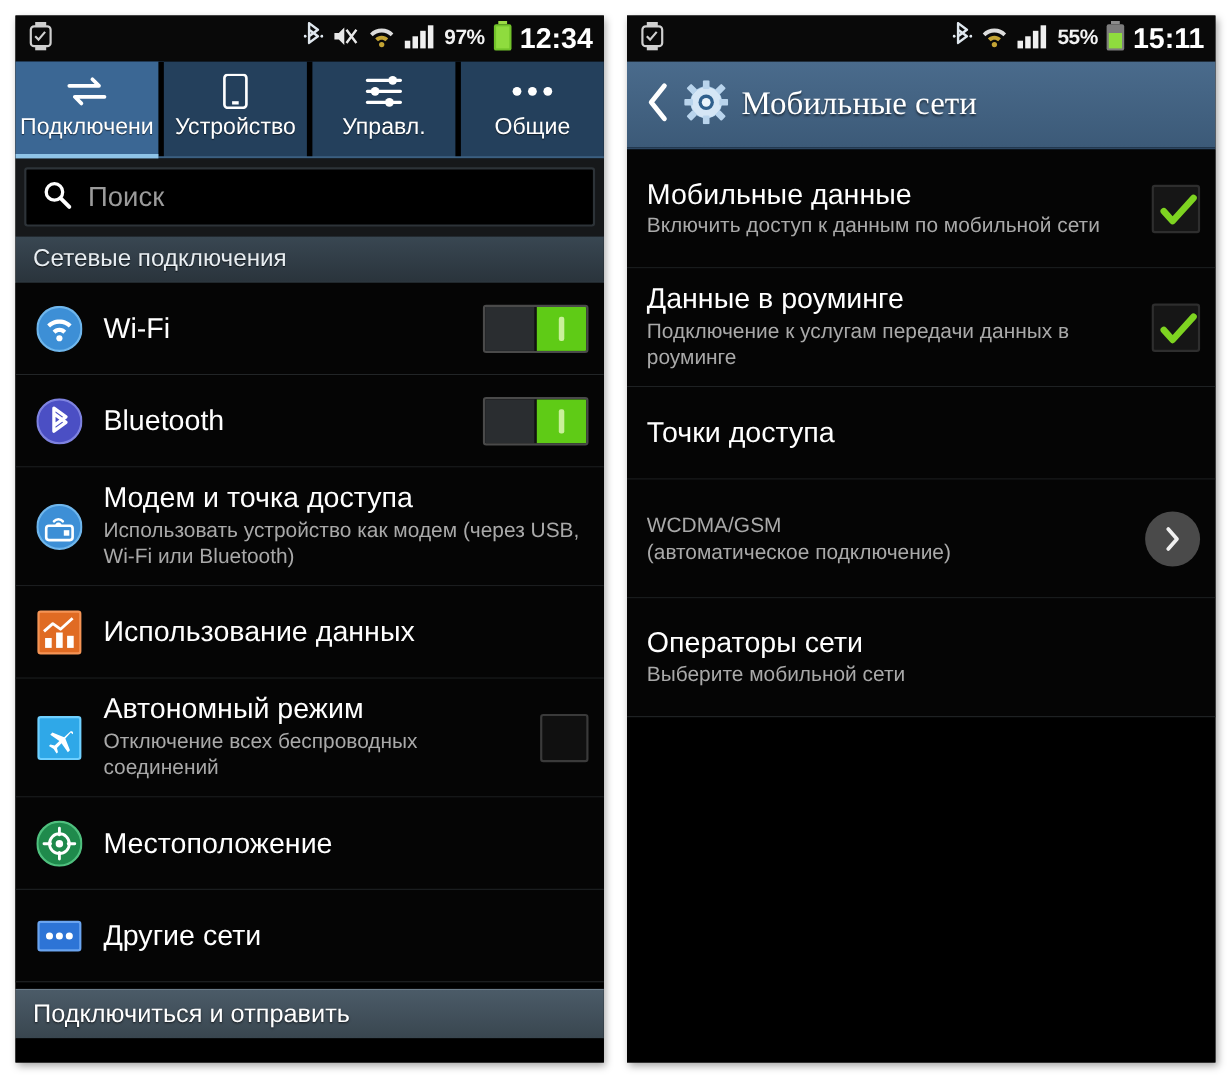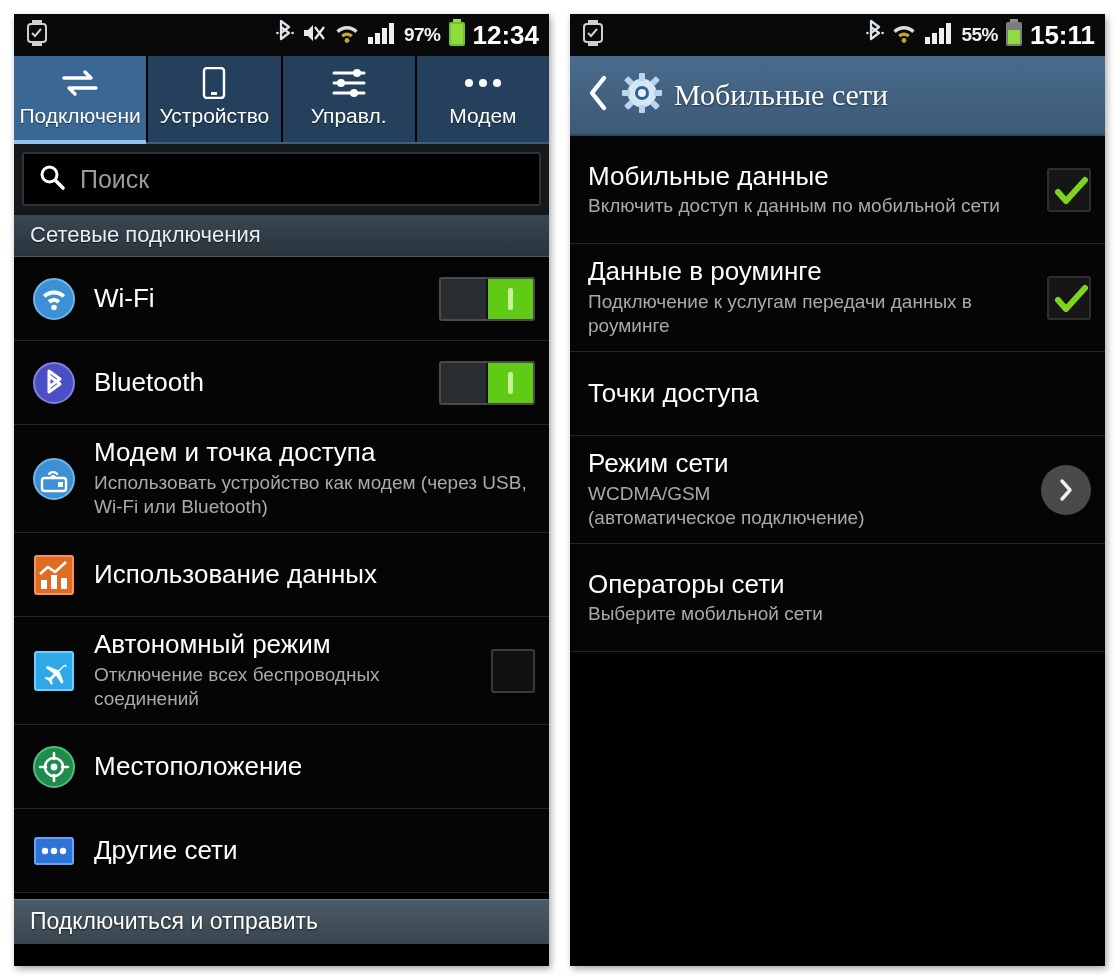--- a/index.html
+++ b/index.html
@@ -60,21 +60,21 @@
     border-bottom: 2px solid #3b5f80;
   }
   .tab {
     flex: 1;
     display: flex;
     flex-direction: column;
     align-items: center;
     justify-content: flex-start;
     padding-top: 10px;
     position: relative;
-    border-right: 2px solid #000000;
+    border-right: 5px solid #000000;
   }
   .tab:last-child { border-right: none; }
   .tab.active { background: #3b6794; }
   .tab.active::after {
     content: "";
     position: absolute;
     left: 0; right: 0; bottom: -2px;
     height: 4px;
     background: #8fc4e8;
   }
@@ -314,21 +314,21 @@
         <div class="tab-label">Управл.</div>
       </div>
       <div class="tab">
         <div class="tab-icon">
           <svg width="42" height="16" viewBox="0 0 42 16">
               <circle cx="7" cy="8" r="4" fill="#ffffff"></circle>
               <circle cx="21" cy="8" r="4" fill="#ffffff"></circle>
               <circle cx="35" cy="8" r="4" fill="#ffffff"></circle>
             </svg>
         </div>
-        <div class="tab-label">Модем</div>
+        <div class="tab-label">Общие</div>
       </div>
     </div>
 
     <div class="search-wrap">
       <div class="search-box">
         <span>
           <svg width="28" height="28" viewBox="0 0 28 28">
               <circle cx="11.5" cy="11.5" r="7.5" fill="none" stroke="#ffffff" stroke-width="3"></circle>
               <path d="M17.5 17.5L25 25" stroke="#ffffff" stroke-width="3.6" stroke-linecap="round"></path>
             </svg>
@@ -585,21 +585,20 @@
       </div>
 
       <div class="row">
         <div class="row-text">
           <div class="row-title">Точки доступа</div>
         </div>
       </div>
 
       <div class="row tall">
         <div class="row-text">
-          <div class="row-title">Режим сети</div>
           <div class="row-sub" style="white-space:pre-line">WCDMA/GSM
 (автоматическое подключение)</div>
         </div>
         <div class="row-ctl">
           <div class="chev-btn">
             <svg width="22" height="26" viewBox="0 0 22 26">
                 <path d="M7 4l8 9-8 9" fill="none" stroke="#f0f0f0" stroke-width="3.4" stroke-linecap="round" stroke-linejoin="round"></path>
               </svg>
           </div>
         </div>

